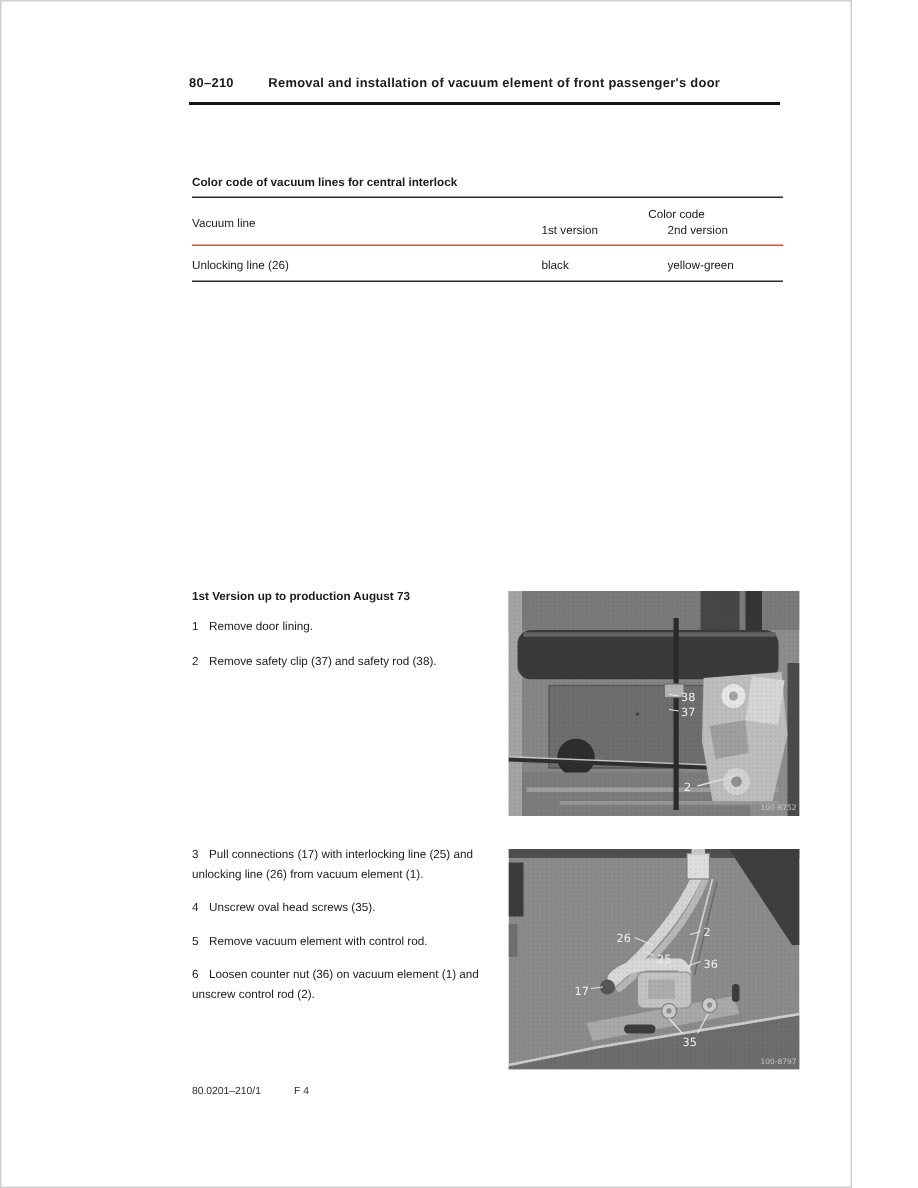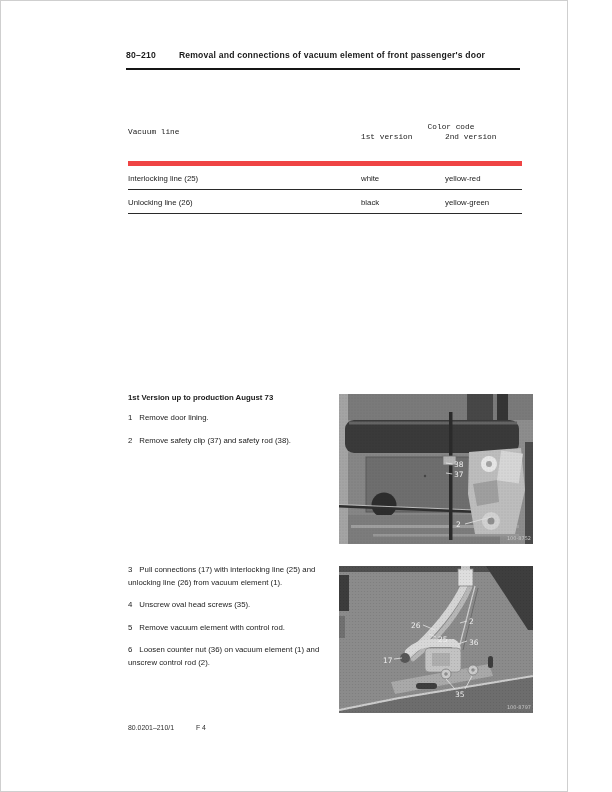--- a/index.html
+++ b/index.html
@@ -9,22 +9,22 @@
     box-sizing:border-box;border:1px solid #cfcfcf;overflow:hidden;
   }
   
   .hdr{position:absolute;left:125px;top:49px;width:394px;display:flex;
        border-bottom:2.5px solid #151515;padding-bottom:8px;}
   .hdr .code{font-weight:bold;font-size:8.6px;margin-right:23px;letter-spacing:.2px;}
   .hdr .title{font-weight:bold;font-size:8.6px;letter-spacing:.2px;}
   
   .tbl{position:absolute;left:127px;top:116px;width:394px;font-size:7.8px;}
   .tbl .t-title{font-weight:bold;padding-bottom:5px;border-bottom:1px solid #2a2a2a;}
-  .t-head{display:grid;grid-template-columns:233px 161px;border-bottom:5px solid #ef4444;
-          padding-top:6px;padding-bottom:20px;font-family:Liberation Mono, monospace;}
+  .t-head{display:grid;grid-template-columns:233px 161px;border-bottom:1px solid #ef4444;
+          padding-top:6px;padding-bottom:5px;}
   .t-head .c1{align-self:center;}
   .cc-wrap{display:flex;flex-direction:column;}
   .cc-group{text-align:center;width:150px;margin-left:15px;}
   .cc-sub{display:grid;grid-template-columns:84px 1fr;margin-top:2px;}
   .t-row{display:grid;grid-template-columns:233px 84px 1fr;
          padding-top:8px;padding-bottom:6px;border-bottom:1px solid #2a2a2a;}
   
   .sect{position:absolute;left:127px;top:392px;width:216px;font-size:7.8px;}
   .sect .s-head{font-weight:bold;line-height:10px;}
   .sect .s-sub{font-weight:bold;margin-top:13px;width:191px;
@@ -42,38 +42,34 @@
   .ftr{position:absolute;left:127px;top:723px;font-size:6.9px;color:#2e2e2e;display:flex;}
   .ftr .doc{margin-right:22px;}
 </style>
 </head>
 <body>
 
 <div class="page">
 
   <div class="hdr">
     <span class="code">80–210</span>
-    <span class="title">Removal and connections of vacuum element of front passenger's door</span>
+    <span class="title">Removal and installation of vacuum element of front passenger's door</span>
   </div>
 
   <div class="tbl">
+    <div class="t-title">Color code of vacuum lines for central interlock</div>
     <div class="t-head">
       <div class="c1">Vacuum line</div>
       <div class="cc-wrap">
         <div class="cc-group">Color code</div>
         <div class="cc-sub">
           <div>1st version</div>
           <div>2nd version</div>
         </div>
       </div>
-    </div>
-    <div class="t-row">
-      <div>Interlocking line (25)</div>
-      <div>white</div>
-      <div>yellow-red</div>
     </div>
     <div class="t-row">
       <div>Unlocking line (26)</div>
       <div>black</div>
       <div>yellow-green</div>
     </div>
   </div>
 
   <div class="sect">
     <div class="s-head">1st Version up to production August 73</div>

